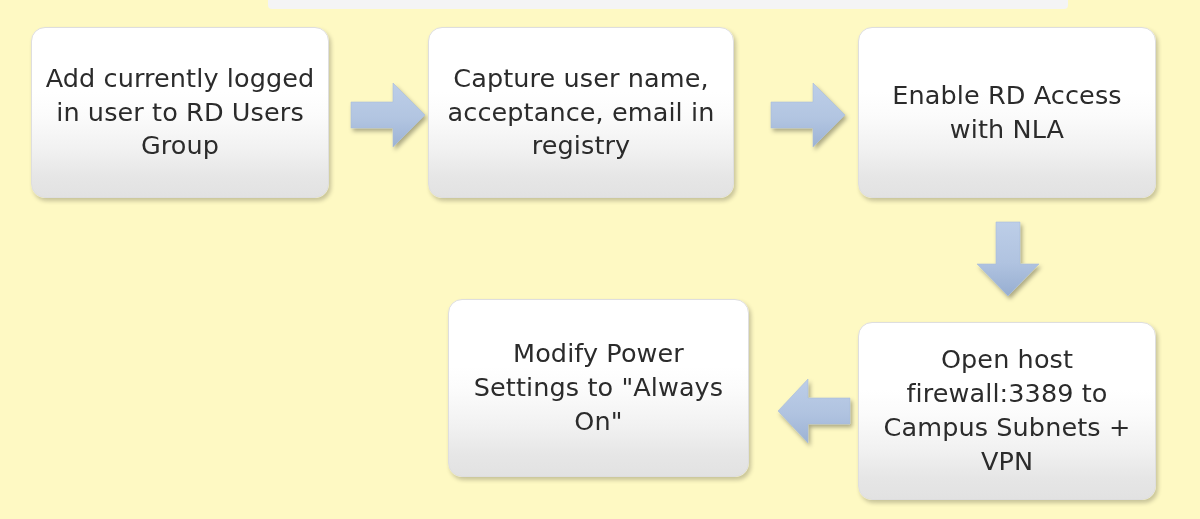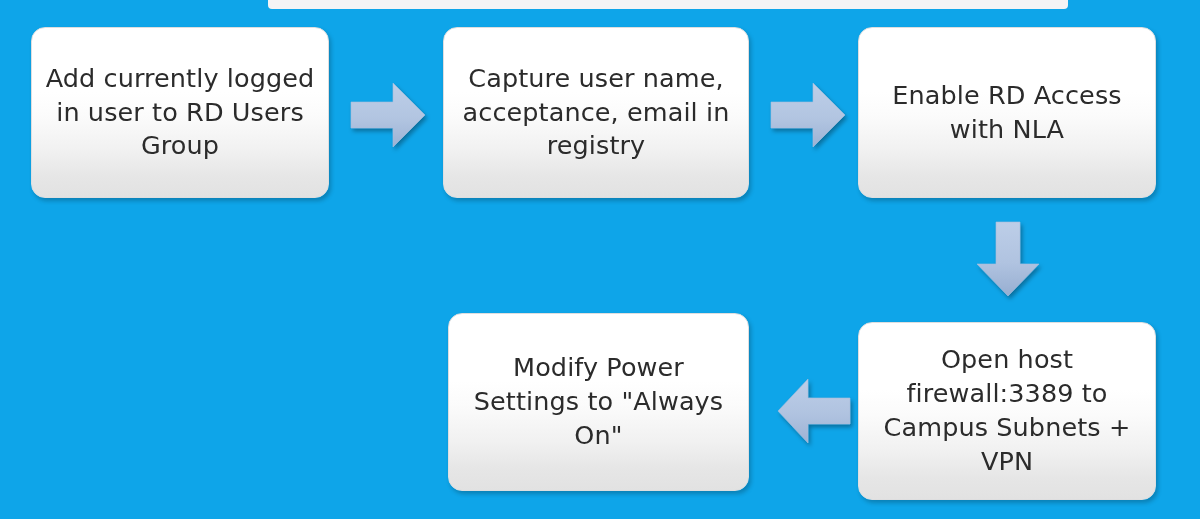--- a/index.html
+++ b/index.html
@@ -8,21 +8,21 @@
     padding: 0;
     background: #ffffff;
   }
   body {
     font-family: "DejaVu Sans", sans-serif;
   }
   #canvas {
     position: relative;
     width: 1200px;
     height: 519px;
-    background: #0ea5e9;
+    background: #fef9c3;
     overflow: hidden;
   }
 
   
   .top-band {
     position: absolute;
     left: 268px;
     top: 0;
     width: 800px;
     height: 9px;
@@ -67,24 +67,24 @@
   }
   .arrow svg {
     display: block;
     width: 100%;
     height: 100%;
     overflow: visible;
   }
 
   
   #node-1 { left: 31px;  top: 27px;  width: 298px; height: 171px; }
-  #node-2 { left: 443px; top: 27px;  width: 306px; height: 171px; }
+  #node-2 { left: 428px; top: 27px;  width: 306px; height: 171px; }
   #node-3 { left: 858px; top: 27px;  width: 298px; height: 171px; align-items: center; }
   #node-4 { left: 858px; top: 313px; width: 298px; height: 178px; margin-top: 9px; }
-  #node-5 { left: 448px; top: 313px; width: 301px; height: 178px; }
+  #node-5 { left: 448px; top: 299px; width: 301px; height: 178px; }
 
   #arrow-1 { left: 349px; top: 80px;  width: 78px;  height: 70px; }
   #arrow-2 { left: 769px; top: 80px;  width: 78px;  height: 70px; }
   #arrow-3 { left: 973px; top: 220px; width: 70px;  height: 78px; }
   #arrow-4 { left: 776px; top: 375px; width: 78px;  height: 72px; }
 </style>
 </head>
 <body>
 
 <div id="canvas">

